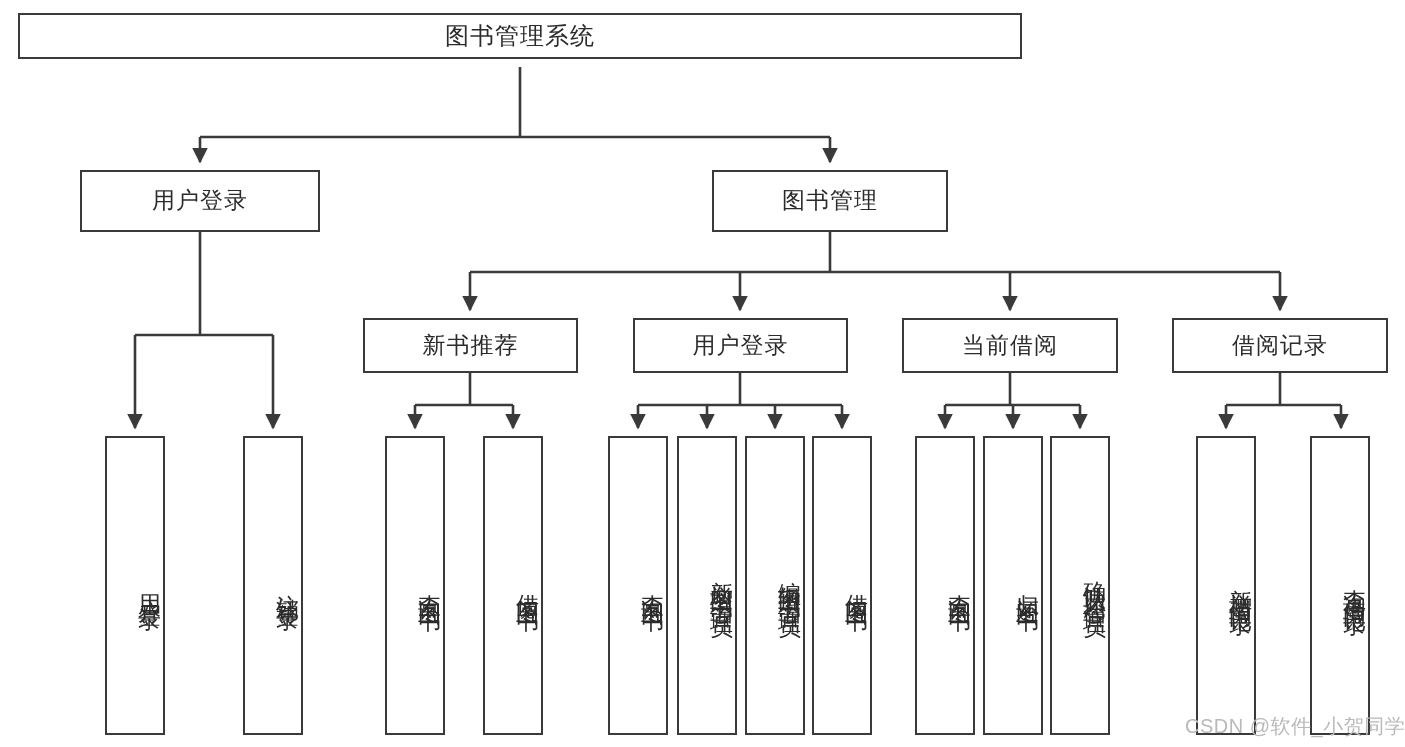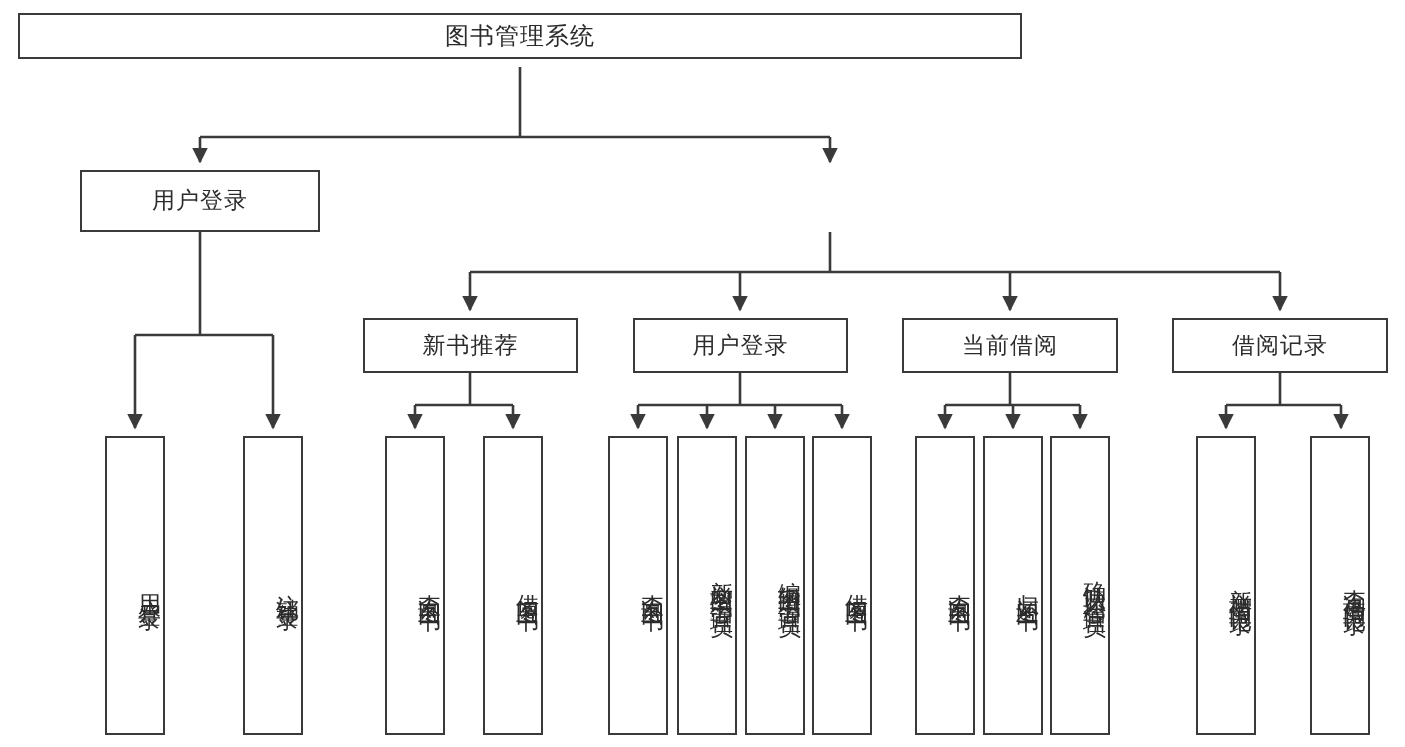--- a/index.html
+++ b/index.html
@@ -125,20 +125,23 @@
     </g>
   </svg>
 
   <div class="node root horiz" id="node-root" style="left: 18px; top: 13px; width: 1004px; height: 46px;">
     <span>图书管理系统</span>
   </div>
 
   <div class="node horiz" id="node-l2-0" style="left: 80px; top: 170px; width: 240px; height: 62px;">
     <span>用户登录</span>
   </div>
+  <div class="node horiz" id="node-l2-1" style="left: 712px; top: 170px; width: 236px; height: 62px;">
+    <span>图书管理</span>
+  </div>
 
   <div class="node horiz" id="node-l3-0" style="left: 363px; top: 318px; width: 215px; height: 55px; text-align: center;">
     <span>新书推荐</span>
   </div>
   <div class="node horiz" id="node-l3-1" style="left: 633px; top: 318px; width: 215px; height: 55px;">
     <span>用户登录</span>
   </div>
   <div class="node horiz" id="node-l3-2" style="left: 902px; top: 318px; width: 216px; height: 55px;">
     <span>当前借阅</span>
   </div>
@@ -179,14 +182,15 @@
   <div class="node vert" id="node-leaf-10" style="left: 1050px; top: 436px; width: 60px; height: 299px;">
     <span class="vlabel">确认归还（管理员）</span>
   </div>
   <div class="node vert" id="node-leaf-11" style="left: 1196px; top: 436px; width: 60px; height: 299px;">
     <span class="vlabel">新增借阅记录</span>
   </div>
   <div class="node vert" id="node-leaf-12" style="left: 1310px; top: 436px; width: 60px; height: 299px;">
     <span class="vlabel">查询借阅记录</span>
   </div>
 
+  <div class="watermark" id="watermark" style="left: 1185px; top: 713px;">CSDN @软件_小贺同学</div>
 
 </div>
 
 </body></html>

